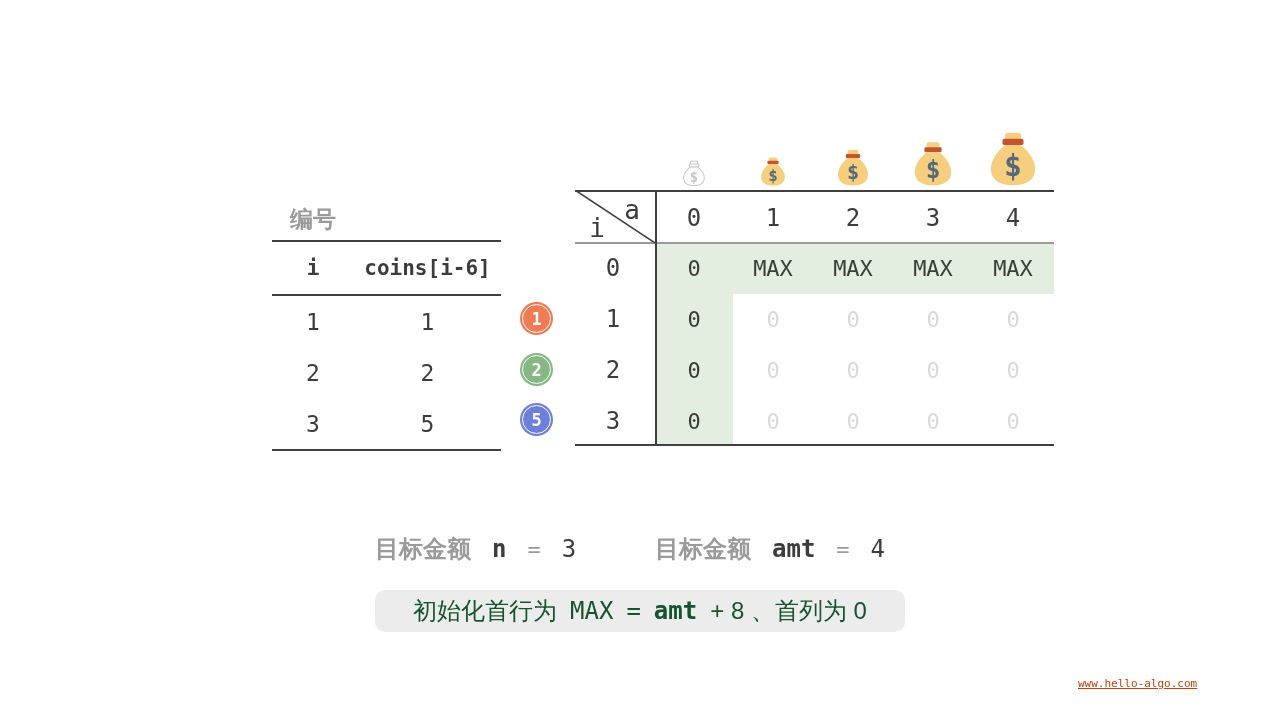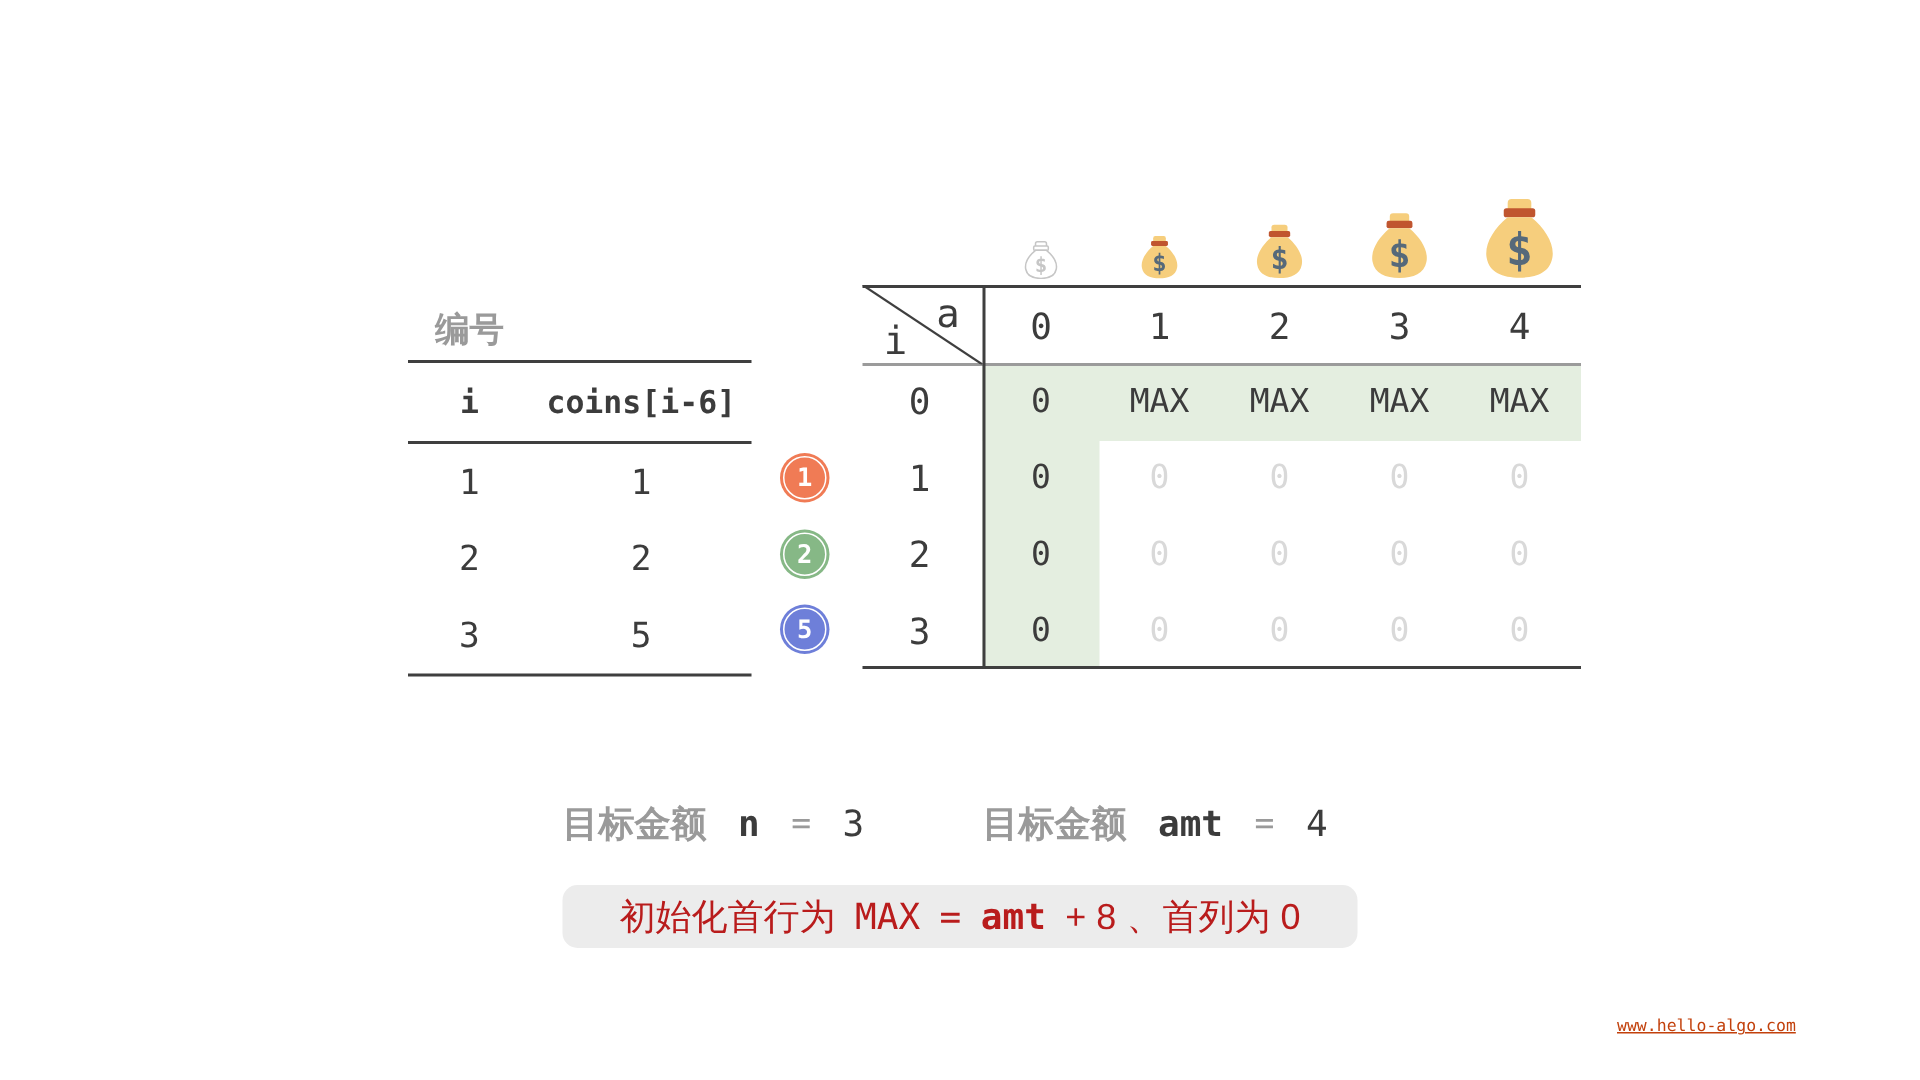--- a/index.html
+++ b/index.html
@@ -51,21 +51,21 @@
   
   .stats-group{position:absolute;top:533px;height:32px;display:flex;align-items:center;gap:21px;}
   .stat-cjk{font-family:"Liberation Sans",sans-serif;font-weight:700;font-size:24px;color:#9a9a9a;}
   .stat-var{font-weight:700;font-size:24px;color:#3c3c3c;}
   .stat-eq{font-size:22px;color:#9a9a9a;}
   .stat-val{font-size:24px;color:#3c3c3c;}
 
   
   .callout{position:absolute;left:375px;top:590px;width:530px;height:42px;background:#ececec;
            border-radius:10px;display:flex;align-items:center;justify-content:center;gap:13px;
-           font-size:24px;color:#b91c1c;}
+           font-size:24px;color:#14532d;}
   .callout .cjk{font-family:"Liberation Sans",sans-serif;}
   .callout .bold{font-weight:700;}
 
   
   .step-button{position:absolute;left:35px;top:643px;width:147px;height:48px;background:#fff;
                border:2px solid #ababab;border-radius:9px;display:flex;align-items:center;
                justify-content:center;font-weight:700;font-size:27px;color:#8f8f8f;}
 
   
   .watermark{position:absolute;left:1078px;top:677px;font-size:11px;color:#c2410c;text-decoration:underline;}

